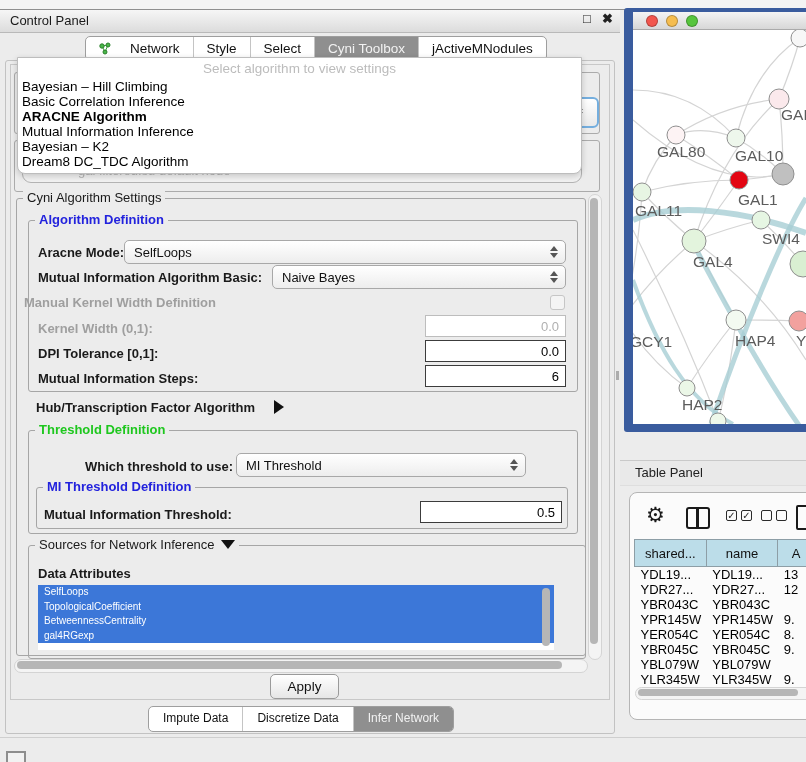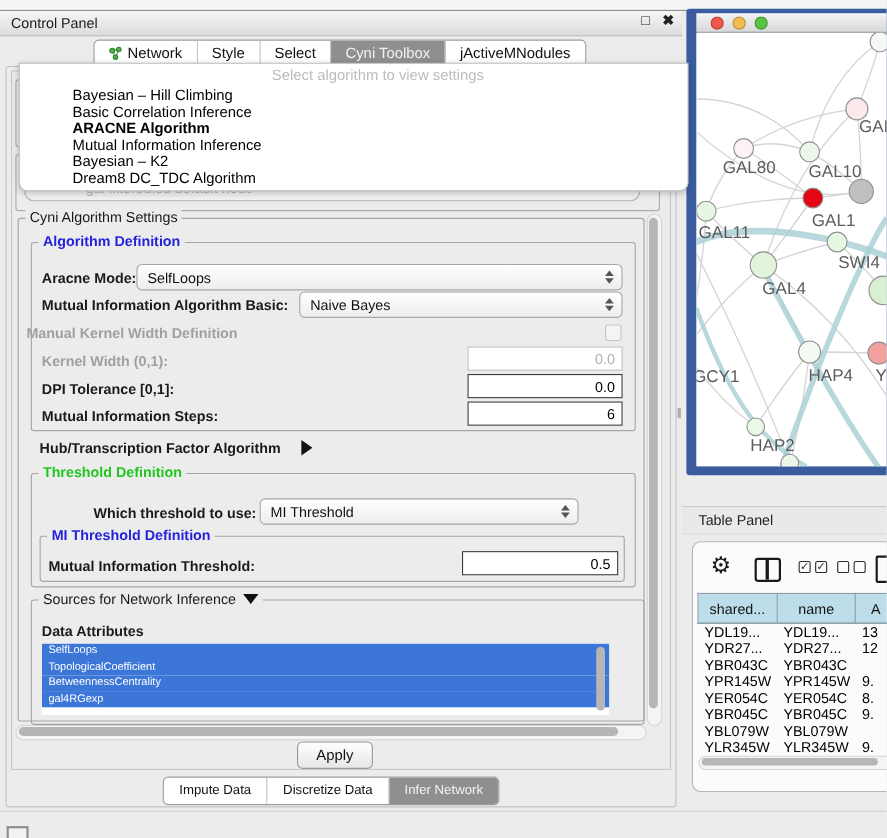--- a/index.html
+++ b/index.html
@@ -10,35 +10,35 @@
   
   #top-strip{left:0;top:0;width:806px;height:9px;background:#f4f4f4;border-bottom:1px solid #8f8f8f;}
   #cp-titlebar{left:0;top:10px;width:620px;height:22px;
     background:linear-gradient(#f6f6f6,#dcdcdc);border-bottom:1px solid #b9b9b9;}
   #cp-title{left:10px;top:13px;font-size:13px;color:#1a1a1a;}
   .win-icon{top:11px;font-size:13px;font-weight:bold;color:#222;cursor:default;}
   
   #tabbar{left:85px;top:36px;height:23px;display:flex;background:#fff;
     border:1px solid #9e9e9e;border-radius:5px;overflow:hidden;}
   .tab{padding:3px 13px;font-size:13.5px;color:#111;border-right:1px solid #c4c4c4;
-    display:flex;align-items:center;gap:5px;white-space:nowrap;}
+    display:flex;align-items:center;gap:19px;white-space:nowrap;}
   .tab:last-child{border-right:none;}
   .tab.sel{background:#8f8f8f;color:#f2f2f2;}
   
   #outer-frame{left:5px;top:60px;width:608px;height:672px;border:1px solid #c2c2c2;border-radius:3px;background:#ececec;}
   #inner-frame{left:10px;top:64px;width:598px;height:634px;border:1px solid #c8c8c8;background:#ececec;}
   
   .bgroup{border:1px solid #ababab;border-radius:3px;background:#ececec;}
   #bg-combo-blue{left:558px;top:97px;width:37px;height:27px;border:2px solid #74aede;border-radius:6px;
      background:linear-gradient(#ffffff,#e9e9e9);}
   #bg-combo-gal{left:22px;top:156px;width:560px;height:27px;border:1px solid #b3b3b3;border-radius:9px;
      background:#f1f1f1;color:#b5b5b5;font-size:13px;line-height:27px;padding-left:55px;box-sizing:border-box;}
   
   #popup{left:17px;top:57px;width:563px;height:115px;background:#fff;z-index:50;
-    border:1px solid #bdbdbd;border-radius:0 0 8px 8px;box-shadow:0 2px 6px rgba(0,0,0,.18);padding-left:44px;}
+    border:1px solid #bdbdbd;border-radius:0 0 8px 8px;box-shadow:0 2px 6px rgba(0,0,0,.18);}
   #popup-placeholder{text-align:center;color:#bcbcbc;font-size:13.5px;height:21px;line-height:21px;}
   .popup-item{height:15px;line-height:15px;font-size:13.5px;color:#000;padding-left:4px;white-space:nowrap;}
   .popup-item.bold{font-weight:bold;}
   
   .fs{position:absolute;border:1px solid #a6a6a6;border-radius:3px;}
   .fs-legend{position:absolute;top:-9px;left:6px;background:#ececec;padding:0 4px;font-size:13px;white-space:nowrap;}
   .lbl{position:absolute;font-size:13px;font-weight:bold;color:#1a1a1a;white-space:nowrap;}
   .lbl.dis{color:#9f9f9f;}
   
   .combo{position:absolute;border:1px solid #a8a8a8;border-radius:5px;background:linear-gradient(#ffffff,#ededed);

